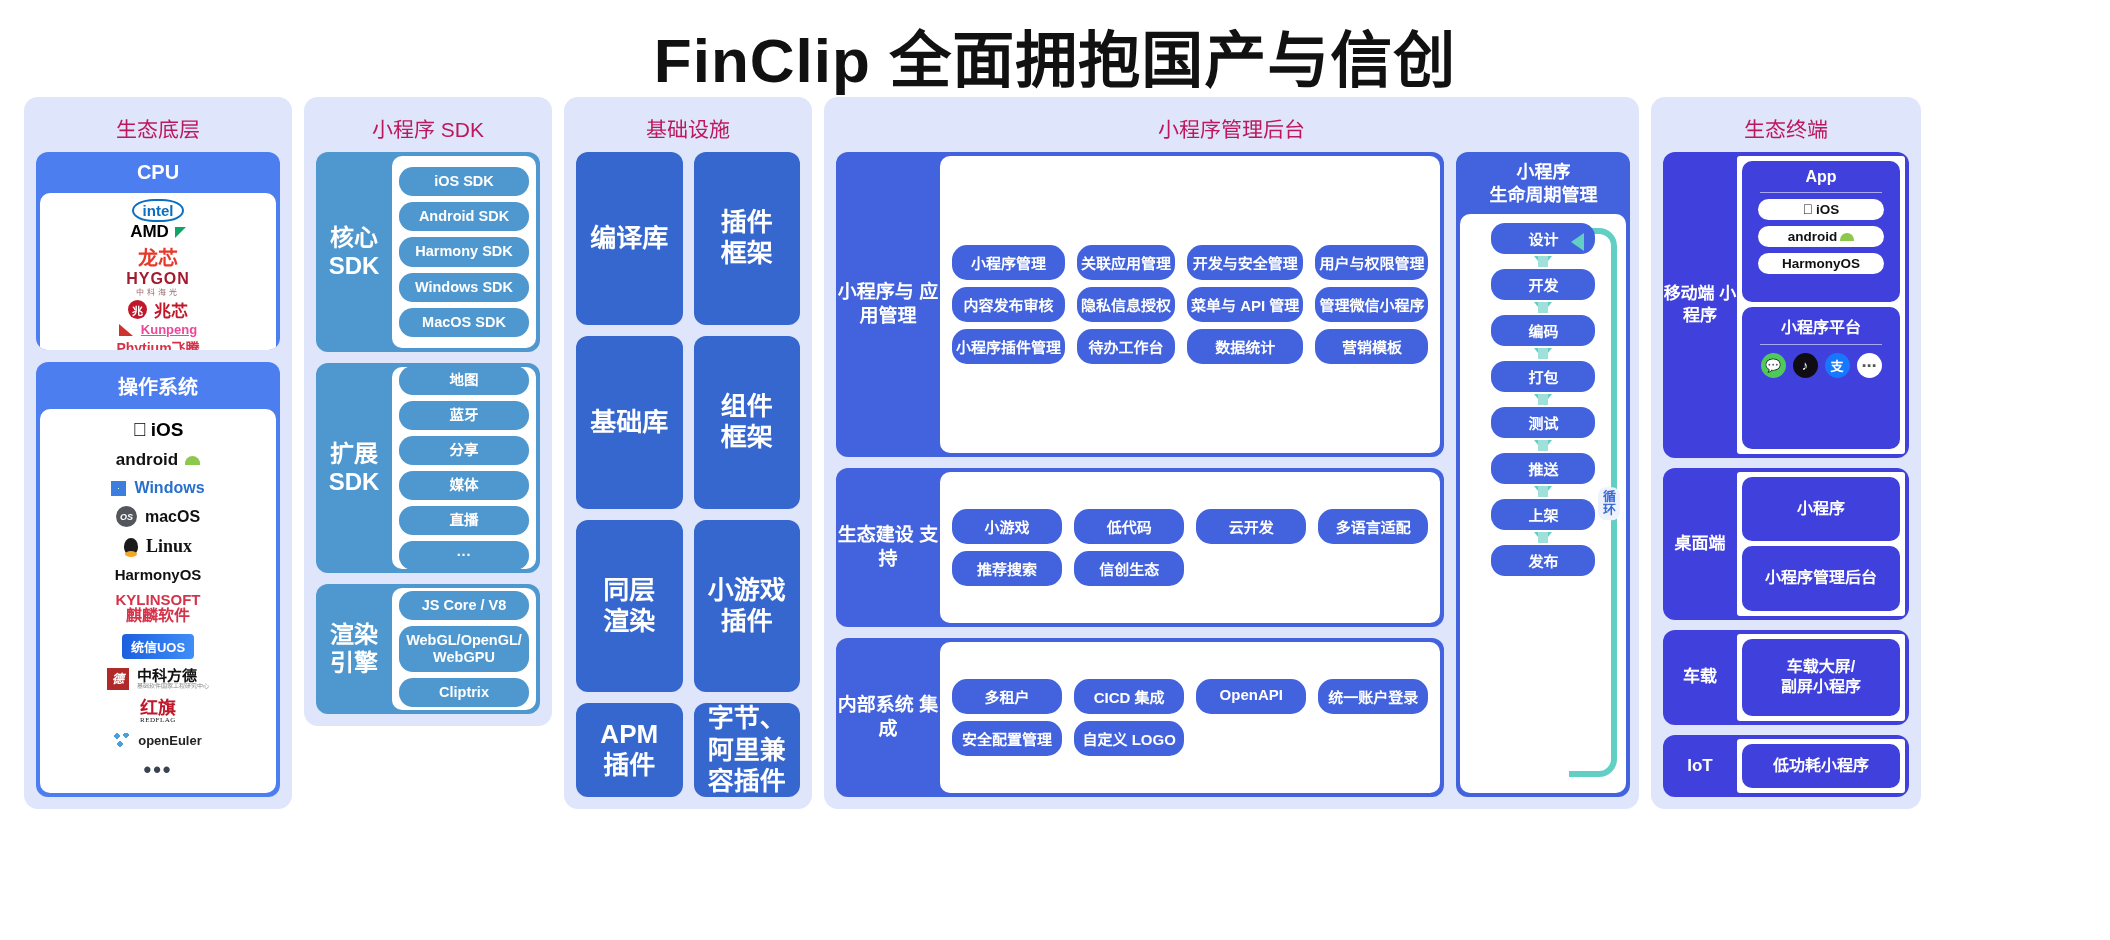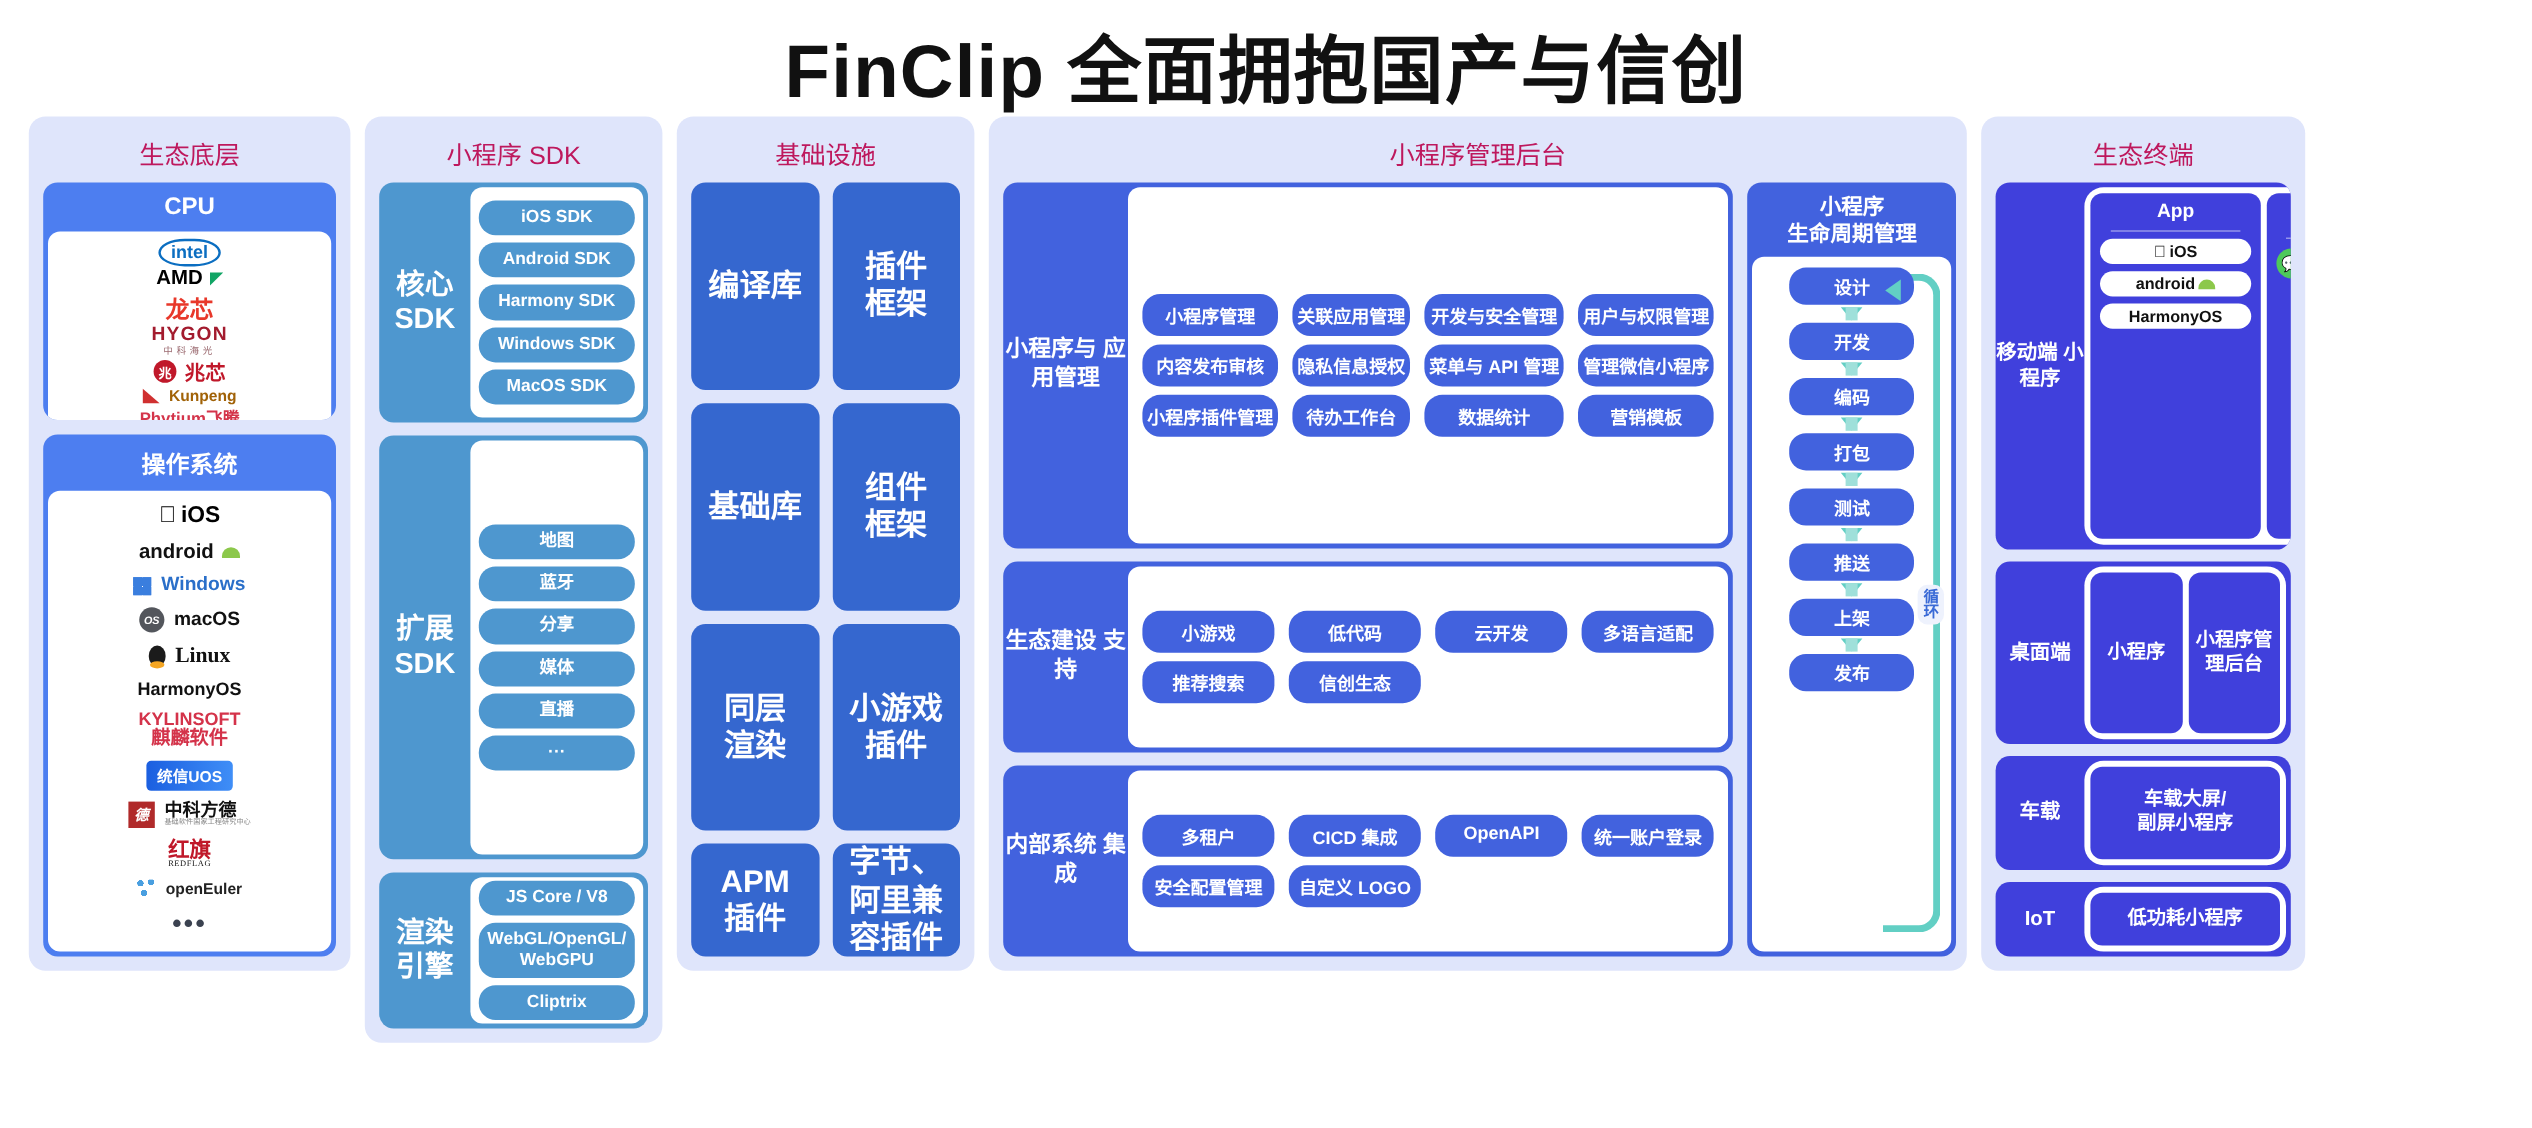--- a/index.html
+++ b/index.html
@@ -86,21 +86,21 @@
   .logo small { font-size: 8px; font-weight: normal; display: block; letter-spacing: .5px;}
 
   .lg-intel { color:#0b6ec1; border:2px solid #0b6ec1; border-radius:50%/60%; padding:1px 9px; font-size:15px;}
   .lg-amd { color:#000; font-size:17px; }
   .lg-amd i { display:inline-block; width:0; height:0; border-left:11px solid #11a565; border-bottom:11px solid transparent; margin-left:2px; vertical-align:1px;}
   .lg-loongson { color:#e8382a; font-size:20px; }
   .lg-hygon { color:#a31b2e; font-size:16px; letter-spacing:1px; text-align:center; line-height:1;}
   .lg-hygon small { color:#9b6a70; letter-spacing:3px; margin-top:2px;}
   .lg-zhaoxin { color:#c0182a; font-size:17px; }
   .lg-zhaoxin b { background:#c0182a; color:#fff; border-radius:50%; width:19px; height:19px; display:inline-flex; align-items:center; justify-content:center; font-size:11px; margin-right:3px;}
-  .lg-kunpeng { color:#a16207; font-size:13px; }
+  .lg-kunpeng { color:#ec4899; font-size:13px;text-decoration:underline; }
   .lg-kunpeng i { display:inline-block; width:0;height:0;border-bottom:12px solid #d03030; border-right:14px solid transparent; margin-right:4px;}
   .lg-phytium { color:#d4344a; font-size:14px; }
   .lg-sunway { color:#2f7fc0; font-size:9px; text-align:left; line-height:1.05;}
   .lg-sunway i { display:inline-block;width:20px;height:20px;background:#4f9bd4;border-radius:4px;margin-right:3px;vertical-align:middle;}
   .lg-ios { color:#000; font-size:19px; }
   .lg-android { color:#111; font-size:17px; }
   .lg-android i { display:inline-block;width:15px;height:9px;background:#8cc84b;border-radius:8px 8px 0 0;margin-left:3px;}
   .lg-windows { color:#2a6fc9; font-size:16px;}
   .lg-windows i{display:inline-block;width:15px;height:15px;background:
      linear-gradient(to right,#3a7ede 48%,transparent 48%,transparent 52%,#3a7ede 52%),
@@ -122,21 +122,21 @@
   .lg-redflag small{color:#111;font-size:7px;letter-spacing:.5px;}
   .lg-openeuler { color:#222; font-size:13px;}
   .lg-openeuler i{display:inline-block;width:17px;height:14px;background:
       radial-gradient(circle at 3px 3px,#4a9fe0 2.6px,transparent 2.7px),
       radial-gradient(circle at 12px 2px,#4a9fe0 2.6px,transparent 2.7px),
       radial-gradient(circle at 6px 11px,#4a9fe0 2.6px,transparent 2.7px);
       margin-right:3px;vertical-align:-2px;}
   .lg-dots { color:#3b4250; font-size:22px; letter-spacing:2px; font-weight:bold;}
 
   
-  .col-sdk { width: 248px; height: 772px; }
+  .col-sdk { width: 248px; height: 629px; }
   .sdk-group {
     background: #4e97cf;
     border-radius: 12px;
     display: flex;
     align-items: stretch;
     overflow: hidden;
     margin-bottom: 11px;
   }
   .sdk-group:last-child { margin-bottom: 0; }
   .sdk-label {
@@ -271,22 +271,22 @@
     display: flex; align-items: stretch; overflow: hidden; margin-bottom: 10px;
   }
   .term-sect:last-child { margin-bottom: 0; }
   .term-label {
     width: 74px; flex-shrink: 0;
     color: #ffffff; font-size: 17px; font-weight: bold;
     display: flex; align-items: center; justify-content: center;
     text-align: center; line-height: 1.3;
   }
   .term-body {
-    background: #ffffff; border-radius: 16px; margin: 4px 4px 4px 0;
-    flex: 1; padding: 5px; display: flex; gap: 5px;
+    background: #ffffff; border-radius: 3px; margin: 4px 4px 4px 0;
+    flex: 1; padding: 5px; display: flex; flex-direction: column; gap: 5px;
   }
   .term-card {
     background: #4040dc; border-radius: 10px; padding: 7px 8px 9px 8px;
     display: flex; flex-direction: column; align-items: center; gap: 6px;
   }
   .term-card-title { color: #ffffff; font-size: 16px; font-weight: bold; }
   .term-divider { width: 86%; height: 1px; background: rgba(255,255,255,.55); }
   .term-chip {
     background: #ffffff; border-radius: 13px; padding: 3px 14px;
     font-size: 13.5px; font-weight: bold; color: #111111;

